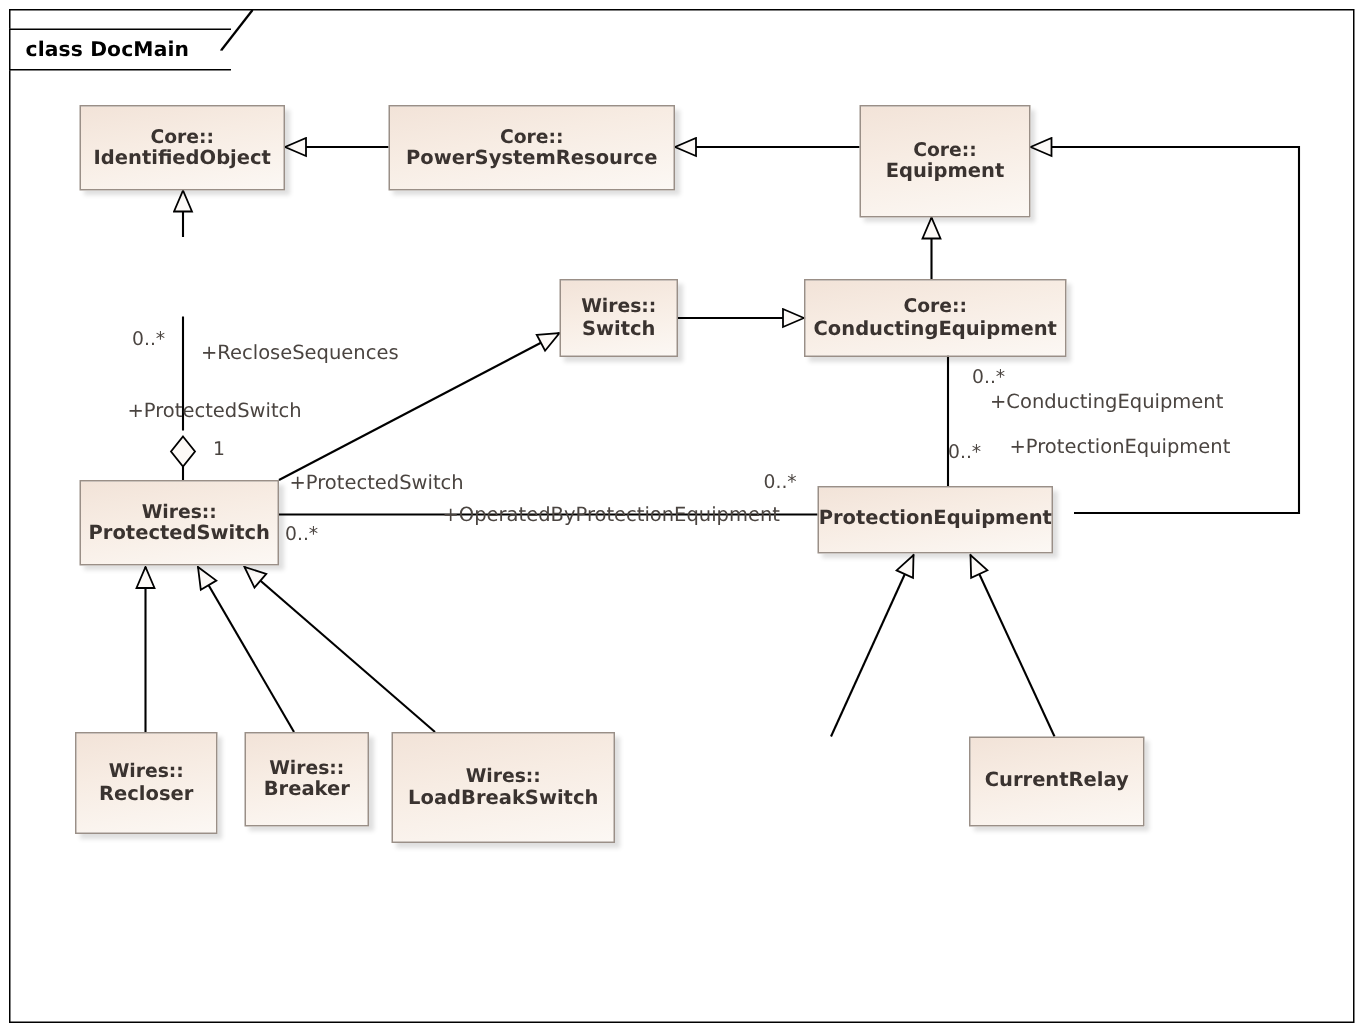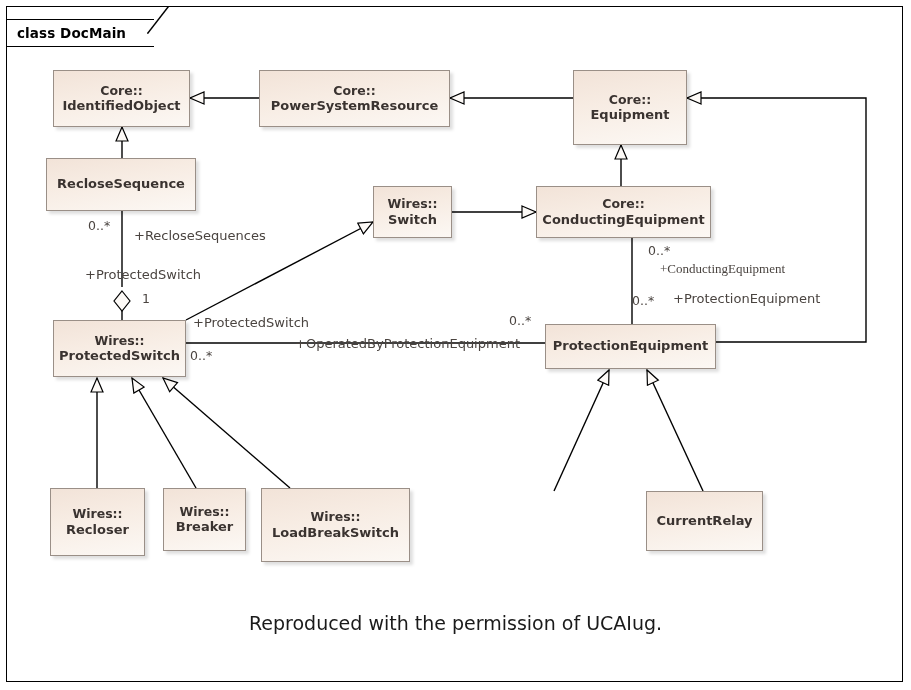--- a/index.html
+++ b/index.html
@@ -181,40 +181,37 @@
   <div class="cls" style="left:259px; top:70px; width:191px; height:57px;">
     <span class="ns">Core::</span>
     <span class="nm">PowerSystemResource</span>
   </div>
 
   <div class="cls" style="left:573px; top:70px; width:114px; height:75px;">
     <span class="ns">Core::</span>
     <span class="nm">Equipment</span>
   </div>
 
-  <div class="cls" style="left:46px; top:158px; width:150px; height:53px;">
-    <span class="nm">RecloseSequence</span>
-  </div>
 
   <div class="cls" style="left:373px; top:186px; width:79px; height:52px;">
     <span class="ns">Wires::</span>
     <span class="nm">Switch</span>
   </div>
 
   <div class="cls" style="left:536px; top:186px; width:175px; height:52px;">
     <span class="ns">Core::</span>
     <span class="nm">ConductingEquipment</span>
   </div>
 
   <div class="cls" style="left:53px; top:320px; width:133px; height:57px;">
     <span class="ns">Wires::</span>
     <span class="nm">ProtectedSwitch</span>
   </div>
 
-  <div class="cls" style="left:545px; top:324px; width:171px; height:45px;">
+  <div class="cls" style="left:545px; top:324px; width:157px; height:45px;">
     <span class="nm">ProtectionEquipment</span>
   </div>
 
   <div class="cls" style="left:50px; top:488px; width:95px; height:68px;">
     <span class="ns">Wires::</span>
     <span class="nm">Recloser</span>
   </div>
 
   <div class="cls" style="left:163px; top:488px; width:83px; height:63px;">
     <span class="ns">Wires::</span>
@@ -242,21 +239,20 @@
   <div class="lbl" style="left:193px; top:315px;">+ProtectedSwitch</div>
 
   <div class="lbl mult" style="left:190px; top:348px;">0..*</div>
 
   <div class="lbl" style="left:295px; top:336px;">+OperatedByProtectionEquipment</div>
 
   <div class="lbl mult" style="left:509px; top:313px;">0..*</div>
 
   <div class="lbl mult" style="left:648px; top:243px;">0..*</div>
 
-  <div class="lbl" style="left:660px; top:261px;font-family:Liberation Serif, serif;">+ConductingEquipment</div>
+  <div class="lbl" style="left:660px; top:261px;">+ConductingEquipment</div>
 
   <div class="lbl mult" style="left:632px; top:293px;">0..*</div>
 
   <div class="lbl" style="left:673px; top:291px;">+ProtectionEquipment</div>
 
-  <div id="caption">Reproduced with the permission of UCAIug.</div>
 
 </div>
 
 </body></html>

